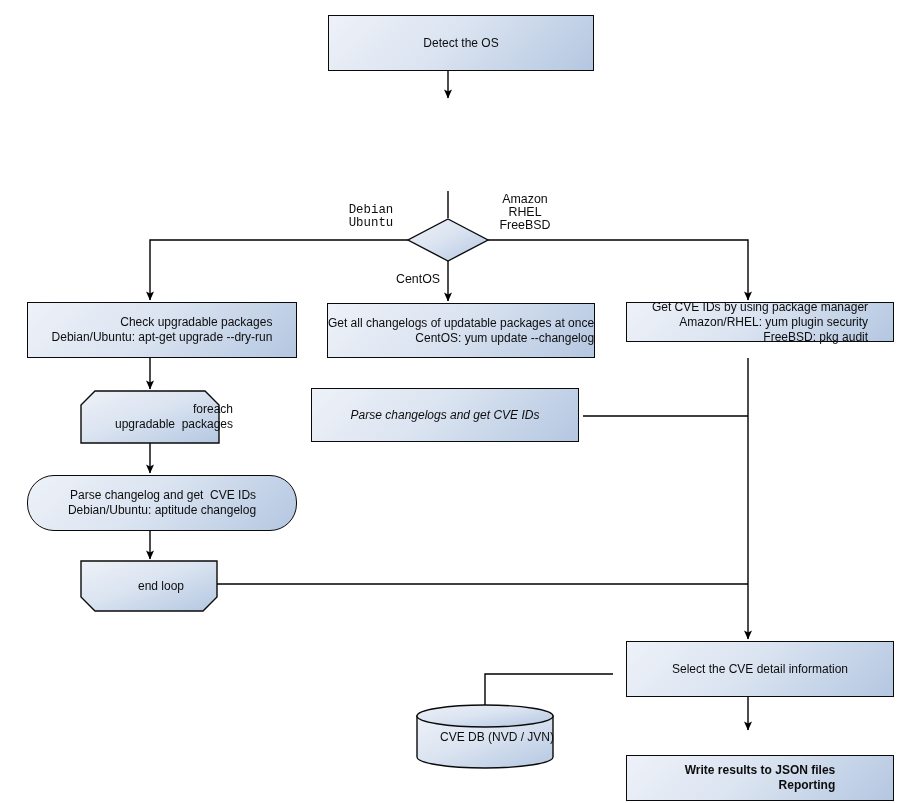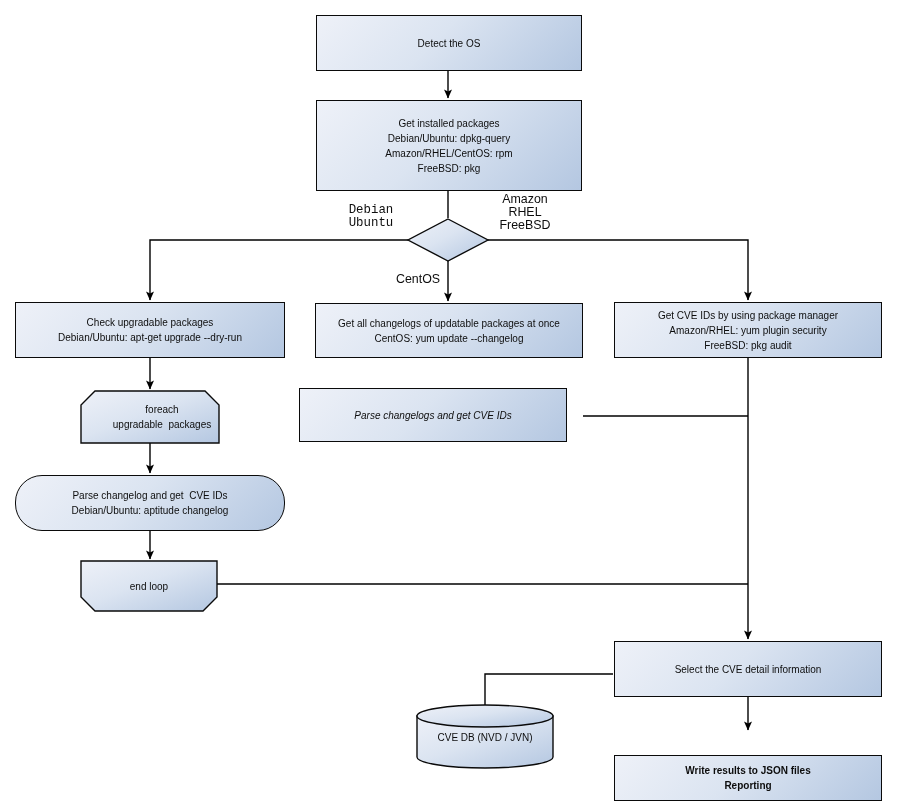--- a/index.html
+++ b/index.html
@@ -18,26 +18,27 @@
   svg.layer {
     position: absolute;
     left: 0; top: 0;
     width: 898px; height: 803px;
   }
   .node {
     position: absolute;
     display: flex;
     align-items: center;
     justify-content: center;
-    text-align: center;
-    font-size: 10px;
+    text-align: right;
+    font-size: 12px;
     line-height: 15px;
     color: #0d0d0d;
     white-space: pre;
     box-sizing: border-box;
+    margin-left: 12px;
   }
   .node.rect {
     background: linear-gradient(135deg, #eef1f8 0%, #dbe4f1 45%, #b4c7e1 100%);
     border: 1.4px solid #0a0a0a;
   }
   .node.overlay {
     background: none;
     border: none;
   }
   .edge-label {
@@ -89,42 +90,38 @@
     <polygon points="81,561 217,561 217,597 203,611 95,611 81,597" fill="url(#nodeGrad)" stroke="#0a0a0a" stroke-width="1.4"></polygon>
 
     <g>
       <path d="M417,716 L417,757 A68,11 0 0,0 553,757 L553,716 Z" fill="url(#nodeGrad)" stroke="#0a0a0a" stroke-width="1.4"></path>
       <ellipse cx="485" cy="716" rx="68" ry="11" fill="url(#nodeGrad)" stroke="#0a0a0a" stroke-width="1.4"></ellipse>
     </g>
   </svg>
 
   <div class="node rect" style="left:316px; top:15px; width:266px; height:56px;">Detect the OS</div>
 
-  <div class="node rect" style="left:316px; top:100px; width:266px; height:91px;">Get installed packages
-Debian/Ubuntu: dpkg-query
-Amazon/RHEL/CentOS: rpm
-FreeBSD: pkg</div>
 
   <div class="node rect" style="left:15px; top:302px; width:270px; height:56px;">Check upgradable packages
 Debian/Ubuntu: apt-get upgrade --dry-run</div>
 
   <div class="node overlay" style="left:81px; top:391px; width:138px; height:52px;padding-left:24px;">foreach
 upgradable  packages</div>
 
   <div class="node rect" style="left:15px; top:475px; width:270px; height:56px;border-radius:27px;">Parse changelog and get  CVE IDs
 Debian/Ubuntu: aptitude changelog</div>
 
   <div class="node overlay" style="left:81px; top:561px; width:136px; height:50px;border-radius:9px;">end loop</div>
 
   <div class="node rect" style="left:315px; top:303px; width:268px; height:55px;">Get all changelogs of updatable packages at once
 CentOS: yum update --changelog</div>
 
   <div class="node rect" style="left:299px; top:388px; width:268px; height:54px;font-style:italic;">Parse changelogs and get CVE IDs</div>
 
-  <div class="node rect" style="left:614px; top:302px; width:268px; height:56px;">Get CVE IDs by using package manager
+  <div class="node rect" style="left:614px; top:302px; width:268px; height:40px;">Get CVE IDs by using package manager
 Amazon/RHEL: yum plugin security
 FreeBSD: pkg audit</div>
 
   <div class="node rect" style="left:614px; top:641px; width:268px; height:56px;">Select the CVE detail information</div>
 
   <div class="node rect" style="left:614px; top:755px; width:268px; height:46px;font-weight:bold;">Write results to JSON files
 Reporting</div>
 
   <div class="node overlay" style="left:417px; top:724px; width:136px; height:26px;">CVE DB (NVD / JVN)</div>
 

